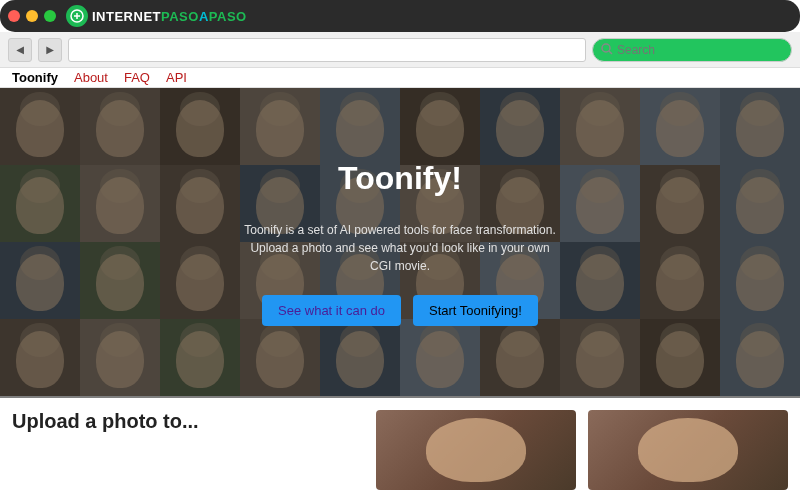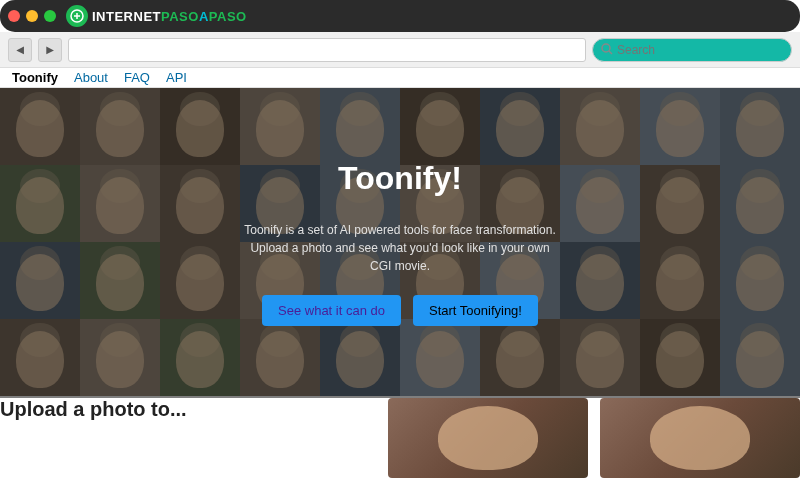--- a/index.html
+++ b/index.html
@@ -52,40 +52,40 @@
       cursor: pointer; font-size: 10px; color: #555;
     }
     .address-bar {
       flex: 1; height: 24px; border: 1px solid #ccc; border-radius: 3px;
       background: #fff; padding: 0 6px; font-size: 12px; color: #333;
     }
     .search-bar-container {
       display: flex; align-items: center;
       width: 200px; height: 24px;
       border: 1px solid #ccc; border-radius: 12px;
-      background: #14b8a6; padding: 0 8px; gap: 4px;
+      background: #22c55e; padding: 0 8px; gap: 4px;
     }
     .search-icon-svg { color: #888; font-size: 11px; }
     .search-bar-input {
       border: none; outline: none; font-size: 12px; color: #333; width: 100%;
       background: transparent;
     }
 
     
     .site-nav {
       height: 20px;
       background: #fff;
       border-bottom: 1px solid #e0e0e0;
       display: flex;
       align-items: center;
       padding: 0 12px;
       gap: 16px;
     }
     .nav-item {
-      font-size: 13px; color: #0369a1; cursor: pointer; text-decoration: none;
+      font-size: 13px; color: #b91c1c; cursor: pointer; text-decoration: none;
     }
     .nav-item.active { font-weight: bold; color: #000; }
 
     
     .hero {
       position: relative;
       height: 310px;
       overflow: hidden;
     }
     .face-grid {
@@ -157,21 +157,21 @@
     .btn-primary {
       padding: 8px 16px; background: #2196f3; color: #000000;
       border: none; border-radius: 4px; font-size: 13px; cursor: pointer;
     }
 
     
     .bottom-section {
       height: 90px;
       background: #fff;
       display: flex;
-      padding: 0;
+      padding: 12px;
       gap: 12px;
     }
     .bottom-left {
       flex: 1;
     }
     .bottom-heading {
       font-size: 20px; font-weight: bold; color: #222;
     }
     .bottom-image {
       width: 200px; height: 80px;

